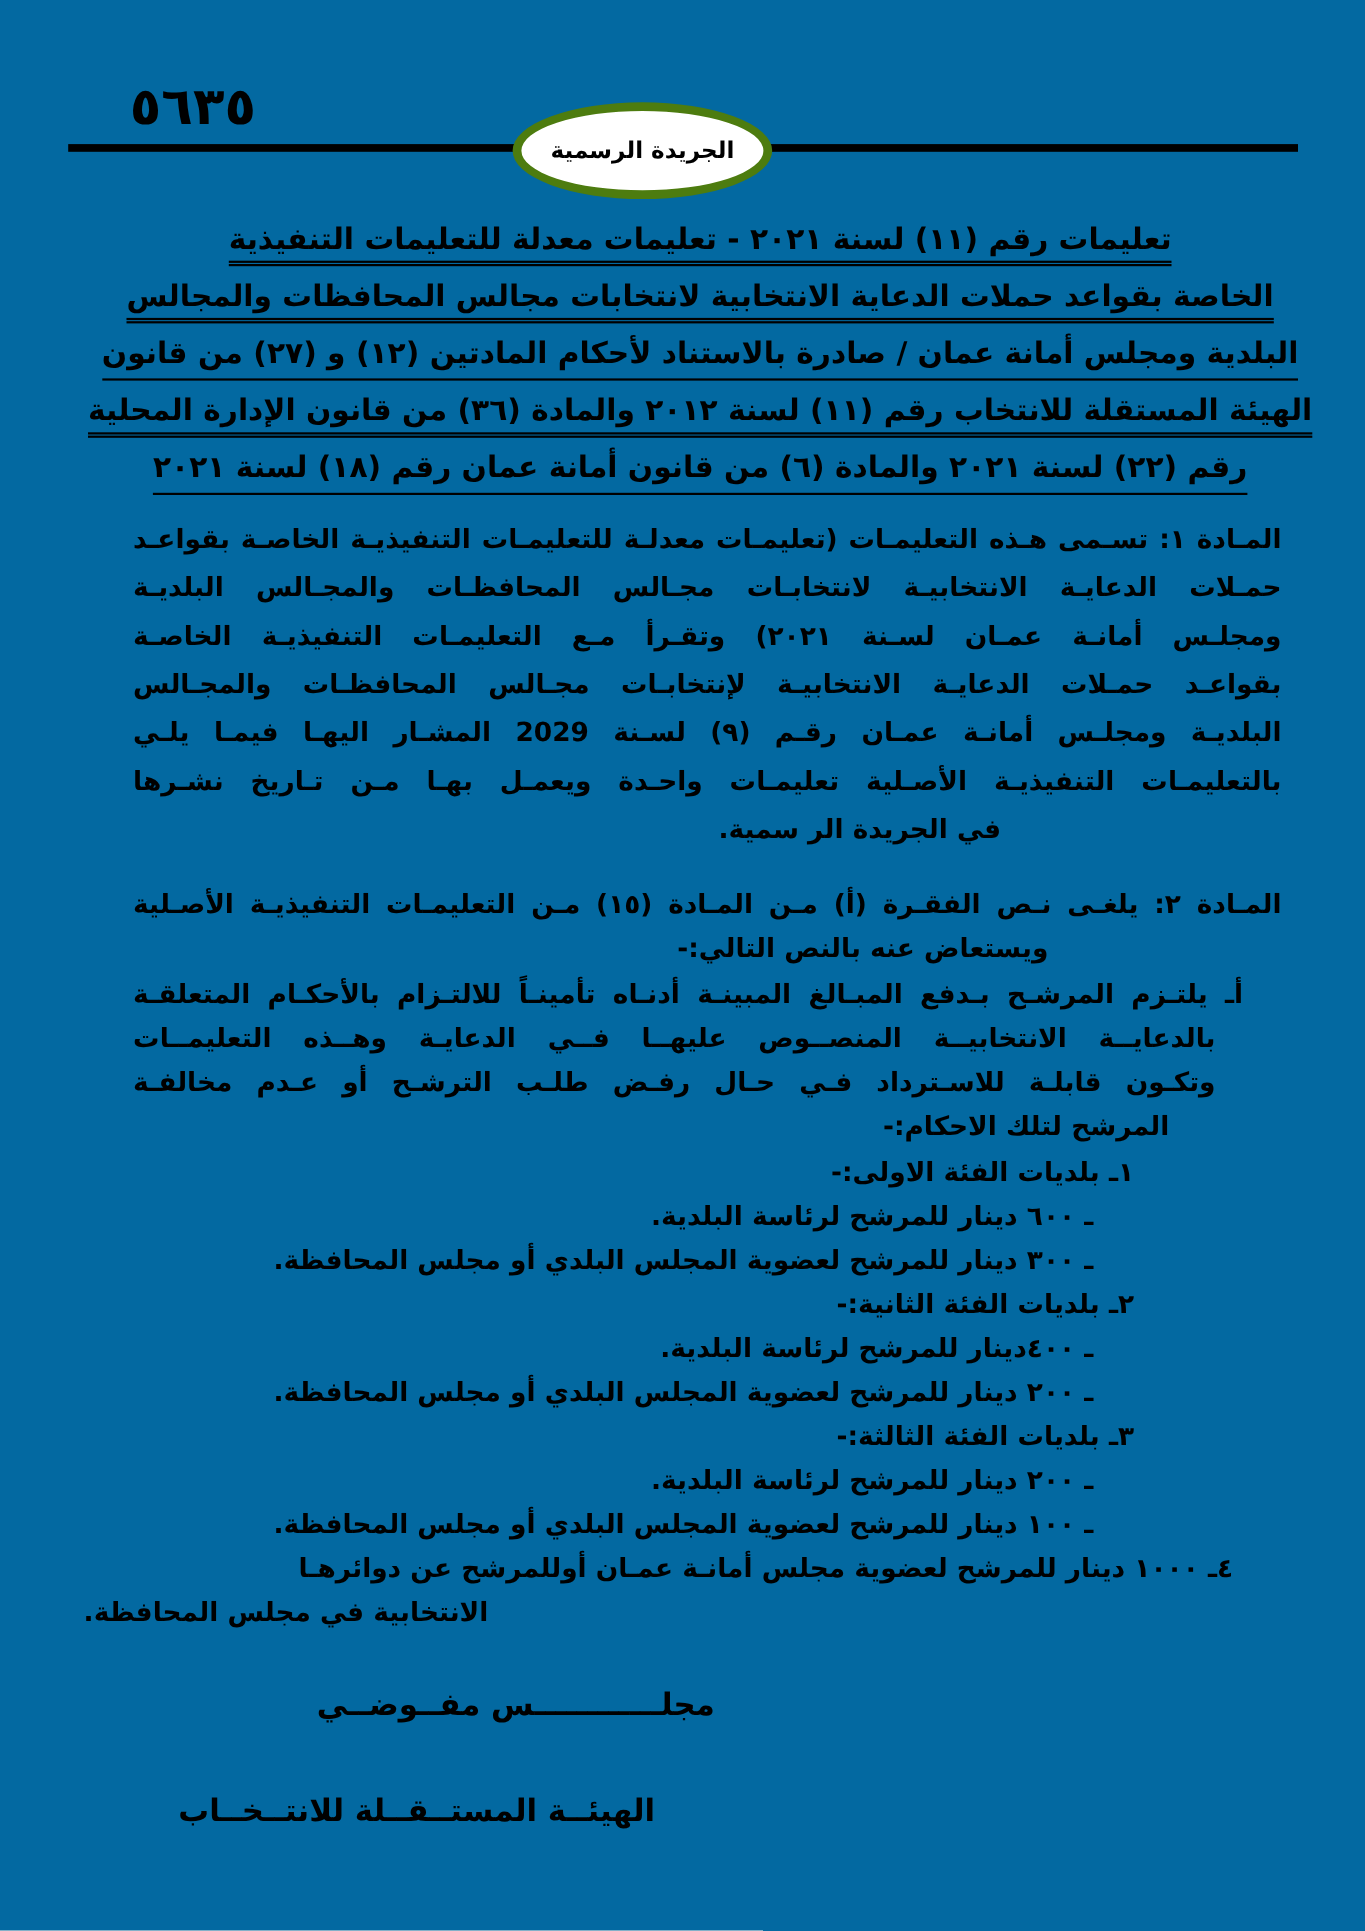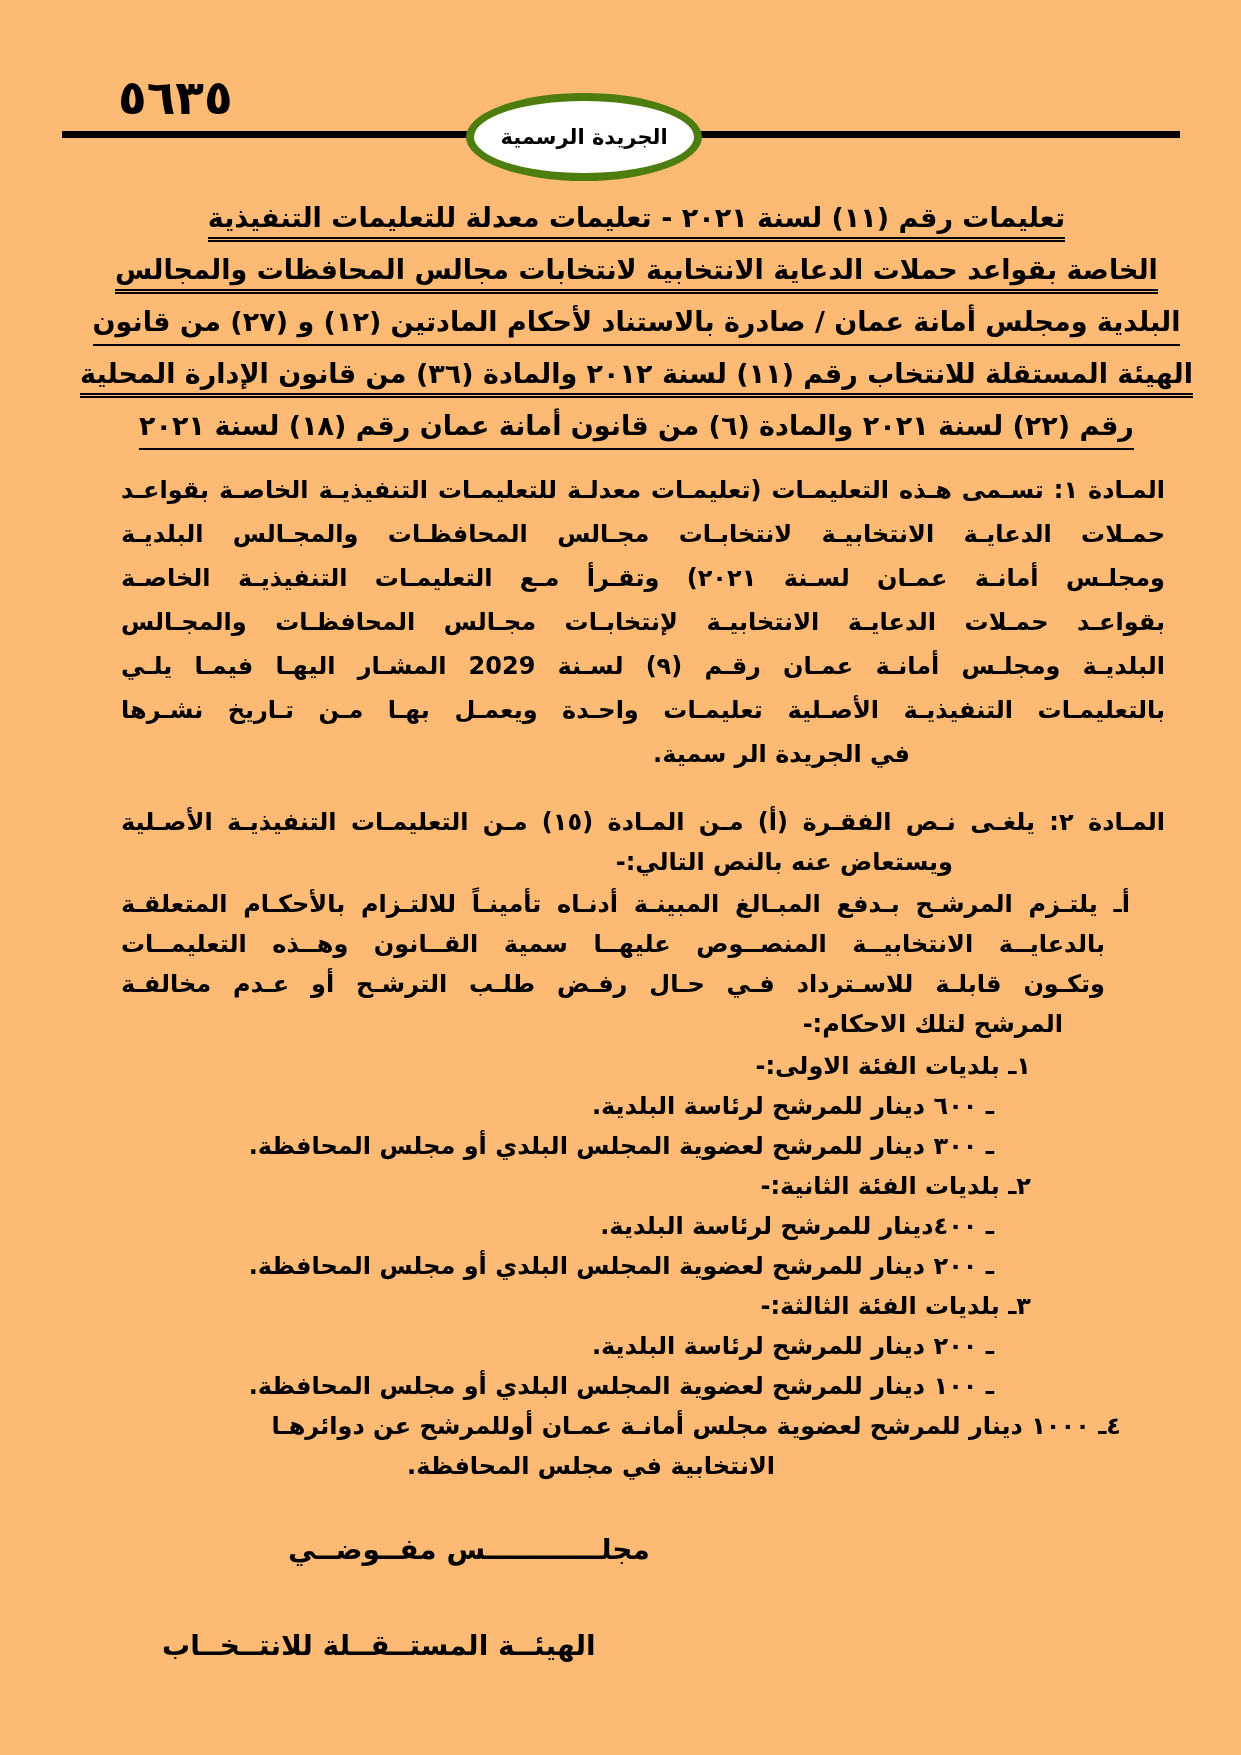--- a/index.html
+++ b/index.html
@@ -1,21 +1,21 @@
 <!DOCTYPE html>
 <html dir="rtl" lang="ar"><head>
 <meta charset="utf-8">
 <style>
   html, body { margin: 0; padding: 0; background: #e8e8e8; }
   .page {
     position: relative;
     width: 1241px;
     height: 1755px;
     margin: 0 auto;
-    background: #fdba74;
+    background: #0369a1;
     color: #000;
     direction: rtl;
     font-family: "DejaVu Sans", sans-serif;
     font-weight: bold;
     overflow: hidden;
   }
 
   
   .header { position: relative; height: 182px; }
   .page-number {
@@ -57,21 +57,21 @@
   .trail.a1 { margin-right: 255px; }
   .trail.a2 { margin-right: 212px; }
   .trail.ca3 { margin-right: 102px; }
   .art2 { margin-top: 26px; }
   .clause { margin-top: 2px; }
 
   .fees { margin-top: 2px; }
   .fee-head { margin-right: 134px; text-align: right; }
   .fee-item { margin-right: 171px; text-align: right; }
   .fee4     { margin-right: 44px;  text-align: right; }
-  .fee4b    { margin-right: 390px; text-align: right; }
+  .fee4b    { margin-right: 390px; text-align: left; }
 
   
   .sig1 {
     margin-top: 44px; text-align: left; padding-left: 288px;
     font-size: 28px; line-height: 40px;
   }
   .sig2 {
     margin-top: 56px; text-align: left; padding-left: 162px;
     font-size: 28px; line-height: 40px;
   }
@@ -118,21 +118,21 @@
         <span>يلغـى نـص الفقـرة (أ) مـن المـادة (١٥) مـن التعليمـات التنفيذيـة الأصـلية</span>
       </div>
       <div class="row trail a2">ويستعاض عنه بالنص التالي:-</div>
     </div>
 
     <div class="clause">
       <div class="row jline ca">
         <span class="label">أـ</span>
         <span>يلتـزم المرشـح بـدفع المبـالغ المبينـة أدنـاه تأمينـاً للالتـزام بالأحكـام المتعلقـة</span>
       </div>
-      <div class="row jline ca2">بالدعايــة الانتخابيــة المنصــوص عليهــا سمية القــانون وهــذه التعليمــات</div>
+      <div class="row jline ca2">بالدعايــة الانتخابيــة المنصــوص عليهــا فــي الدعايـة وهــذه التعليمــات</div>
       <div class="row jline ca2">وتكـون قابلـة للاسـترداد فـي حـال رفـض طلـب الترشـح أو عـدم مخالفـة</div>
       <div class="row trail ca3">المرشح لتلك الاحكام:-</div>
     </div>
 
     <div class="fees">
       <div class="row fee-head">١ـ بلديات الفئة الاولى:-</div>
       <div class="row fee-item">ـ ٦٠٠ دينار للمرشح لرئاسة البلدية.</div>
       <div class="row fee-item">ـ ٣٠٠ دينار للمرشح لعضوية المجلس البلدي أو مجلس المحافظة.</div>
 
       <div class="row fee-head">٢ـ بلديات الفئة الثانية:-</div>

